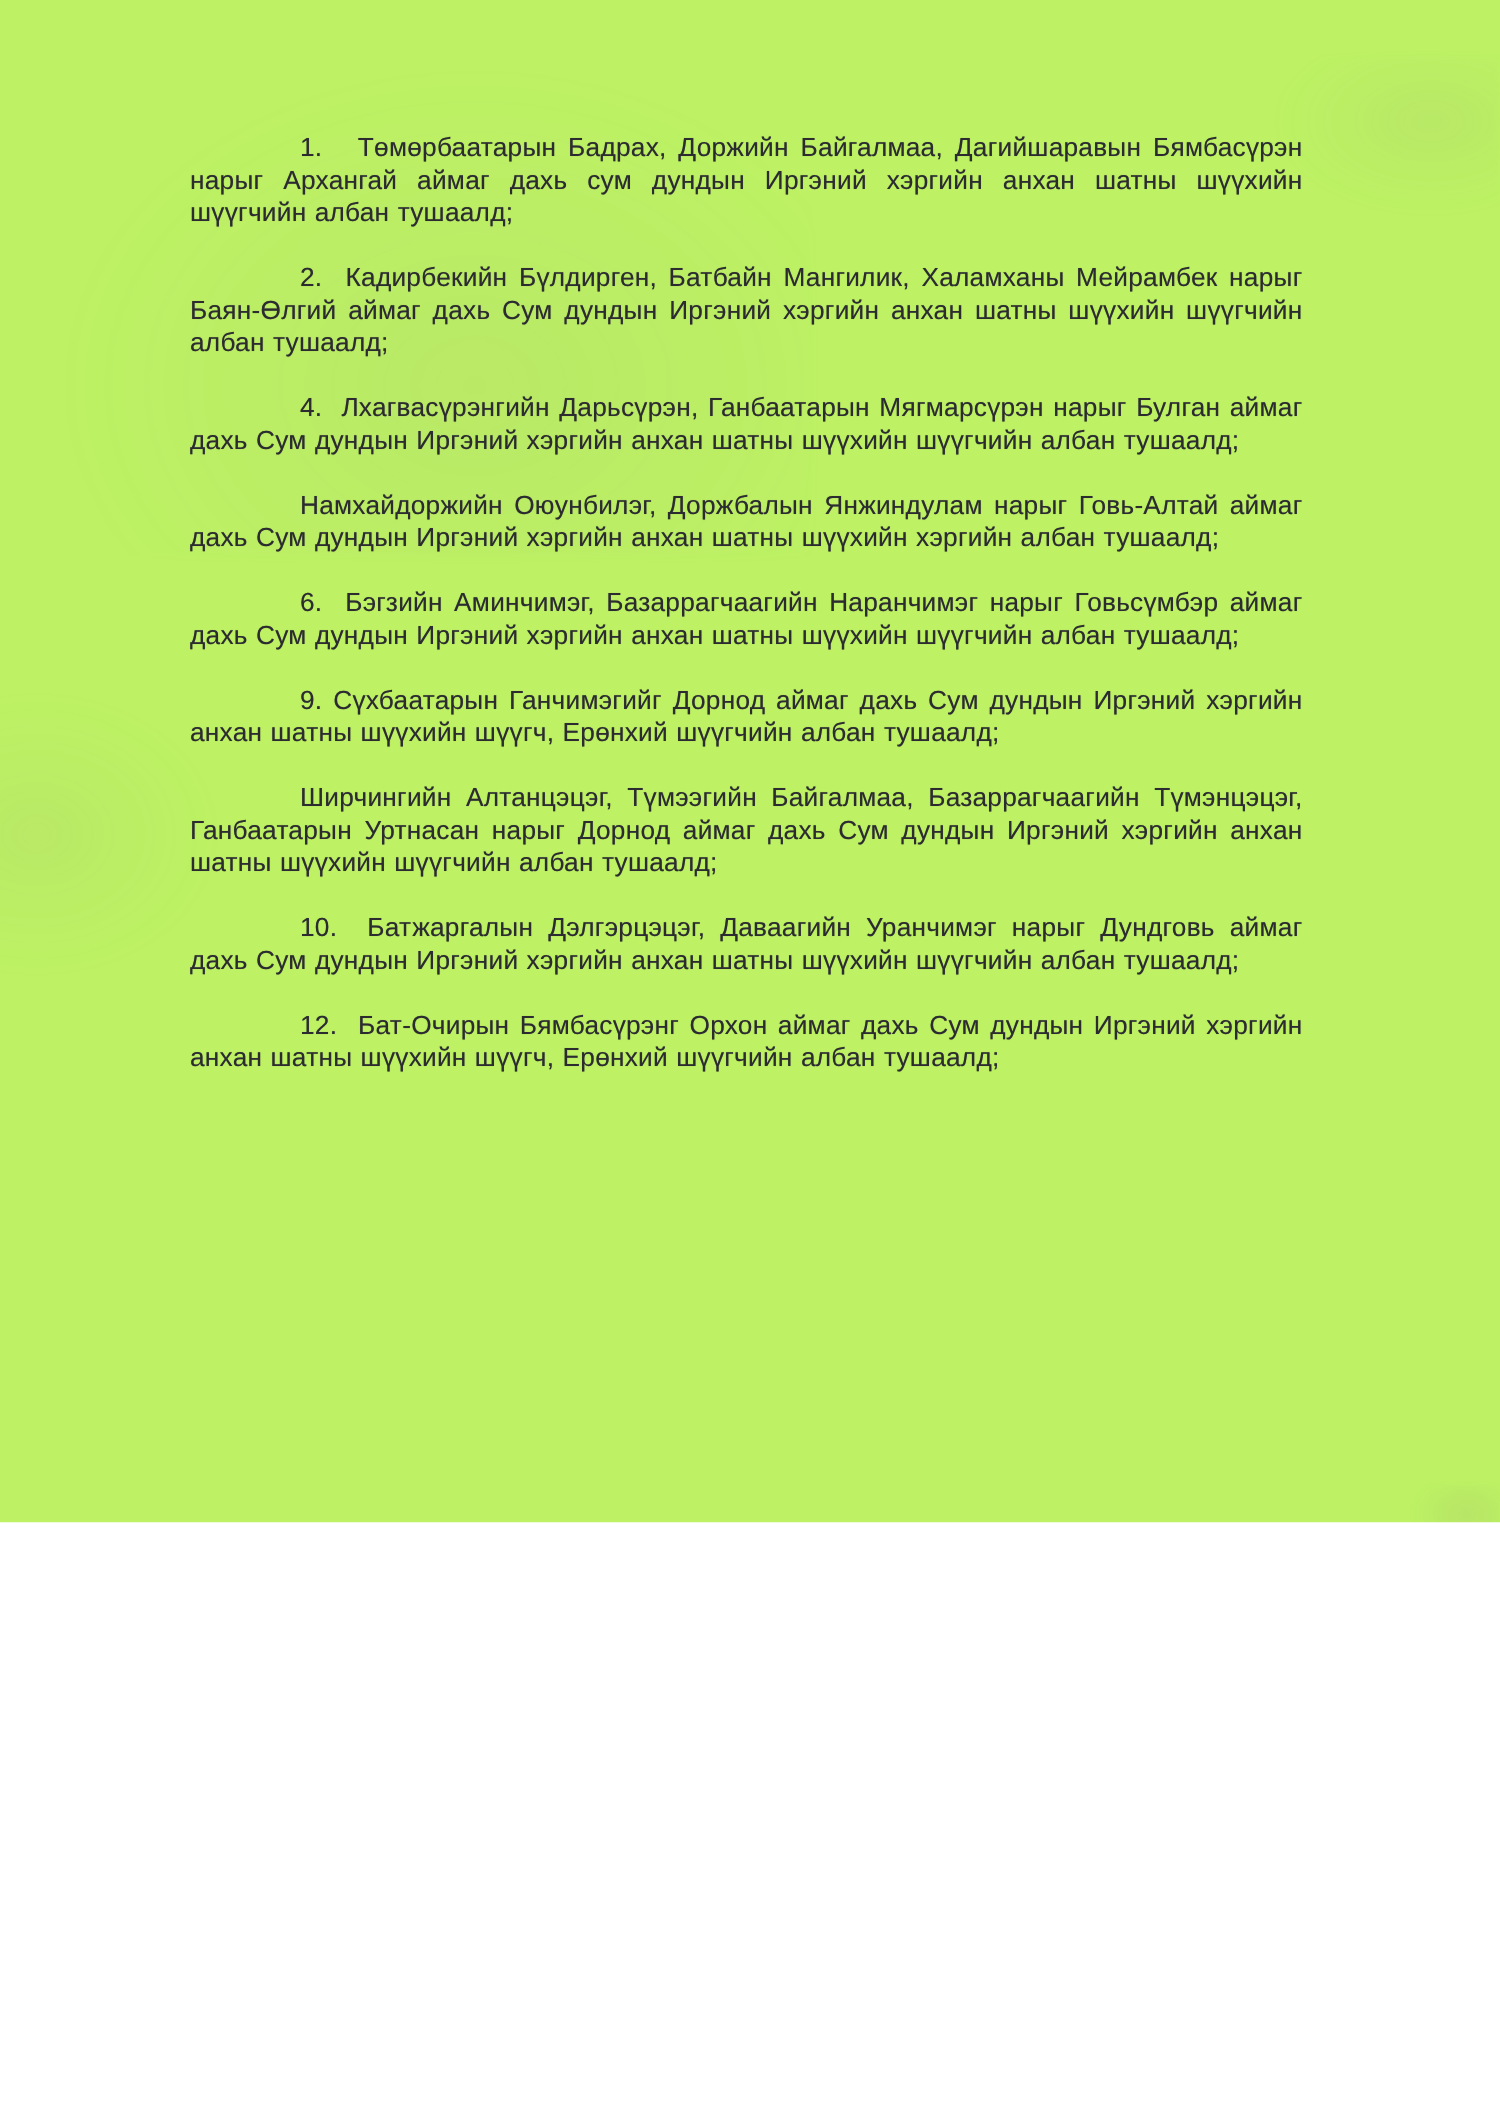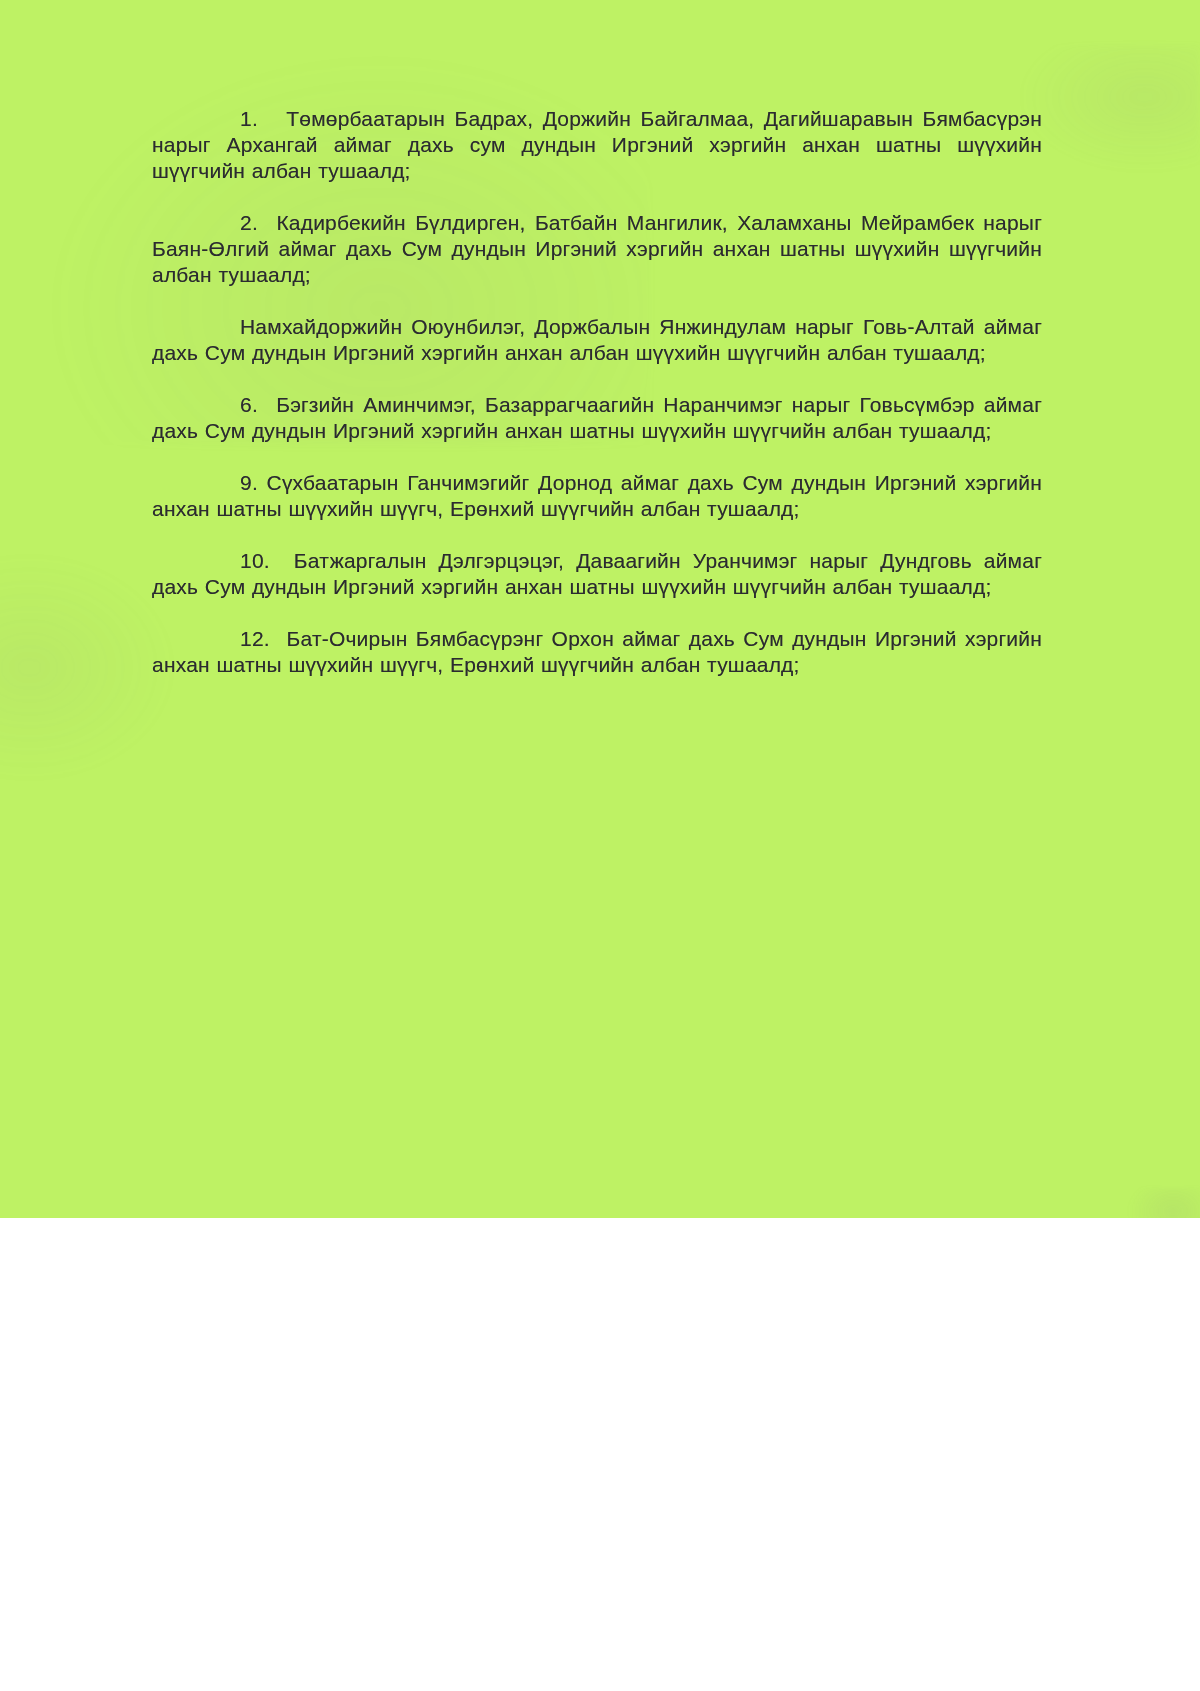--- a/index.html
+++ b/index.html
@@ -99,20 +99,22 @@
   <div class="artifact smudge-top-right"></div>
   <div class="artifact smudge-left-mid"></div>
   <div class="artifact smudge-right-low"></div>
   <div class="artifact speckle-band"></div>
   <div class="artifact speckle-dense"></div>
   <div class="artifact scan-line-vertical"></div>
 
   <div class="content">
     <p class="para">1.&nbsp;&nbsp;&nbsp;Төмөрбаатарын Бадрах, Доржийн Байгалмаа, Дагийшаравын Бямбасүрэн нарыг Архангай аймаг дахь сум дундын Иргэний хэргийн анхан шатны шүүхийн шүүгчийн албан тушаалд;</p>
     <p class="para">2.&nbsp;&nbsp;Кадирбекийн Бүлдирген, Батбайн Мангилик, Халамханы Мейрамбек нарыг Баян-Өлгий аймаг дахь Сум дундын Иргэний хэргийн анхан шатны шүүхийн шүүгчийн албан тушаалд;</p>
-    <p class="para gap-extra">Намхайдоржийн Оюунбилэг, Доржбалын Янжиндулам нарыг Говь-Алтай аймаг дахь Сум дундын Иргэний хэргийн анхан албан шүүхийн шүүгчийн албан тушаалд;</p>
+    <p class="para">4.&nbsp;&nbsp;Лхагвасүрэнгийн Дарьсүрэн, Ганбаатарын Мягмарсүрэн нарыг Булган аймаг дахь Сум дундын Иргэний хэргийн анхан шатны шүүхийн шүүгчийн албан тушаалд;</p>
+    <p class="para gap-extra">Намхайдоржийн Оюунбилэг, Доржбалын Янжиндулам нарыг Говь-Алтай аймаг дахь Сум дундын Иргэний хэргийн анхан шатны шүүхийн хэргийн албан тушаалд;</p>
     <p class="para">6.&nbsp;&nbsp;Бэгзийн Аминчимэг, Базаррагчаагийн Наранчимэг нарыг Говьсүмбэр аймаг дахь Сум дундын Иргэний хэргийн анхан шатны шүүхийн шүүгчийн албан тушаалд;</p>
     <p class="para">9.&nbsp;Сүхбаатарын Ганчимэгийг Дорнод аймаг дахь Сум дундын Иргэний хэргийн анхан шатны шүүхийн шүүгч, Ерөнхий шүүгчийн албан тушаалд;</p>
+    <p class="para">Ширчингийн Алтанцэцэг, Түмээгийн Байгалмаа, Базаррагчаагийн Түмэнцэцэг, Ганбаатарын Уртнасан нарыг Дорнод аймаг дахь Сум дундын Иргэний хэргийн анхан шатны шүүхийн шүүгчийн албан тушаалд;</p>
     <p class="para">10.&nbsp;&nbsp;Батжаргалын Дэлгэрцэцэг, Даваагийн Уранчимэг нарыг Дундговь аймаг дахь Сум дундын Иргэний хэргийн анхан шатны шүүхийн шүүгчийн албан тушаалд;</p>
     <p class="para">12.&nbsp;&nbsp;Бат-Очирын Бямбасүрэнг Орхон аймаг дахь Сум дундын Иргэний хэргийн анхан шатны шүүхийн шүүгч, Ерөнхий шүүгчийн албан тушаалд;</p>
   </div>
 
 </div>
 
 </body></html>

